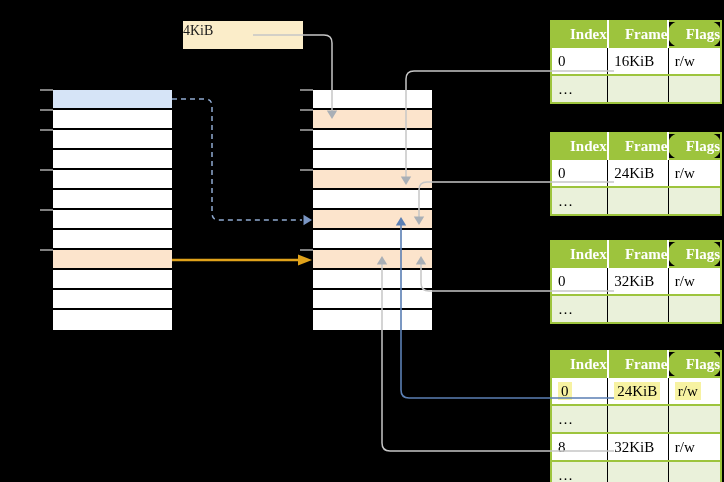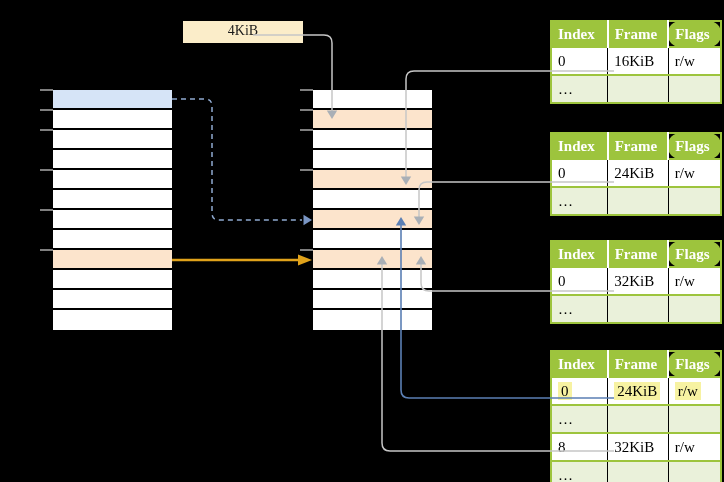--- a/index.html
+++ b/index.html
@@ -2,40 +2,40 @@
 <html><head>
 <meta charset="utf-8">
 <style>
   html,body{margin:0;padding:0;background:#000;}
   .stage{
     position:relative;width:724px;height:482px;background:#000;overflow:hidden;
     font-family:"Liberation Serif","DejaVu Serif",serif;
   }
   
   .label-4kib{
-    position:absolute;left:183px;top:21px;width:120px;height:22px;
-    background:#FBEDC9;color:#1a1a1a;font-size:14px;line-height:19px;text-align:center;
+    position:absolute;left:183px;top:21px;width:120px;height:28px;
+    background:#FBEDC9;color:#1a1a1a;font-size:14px;line-height:19px;
   }
   
   .memcol{position:absolute;top:90px;width:119px;height:240px;}
   .memcol.left{left:53px;}
   .memcol.mid{left:313px;}
   .memrow{height:18px;border-bottom:2px solid #000;background:#fff;}
   .memrow:last-child{height:20px;border-bottom:none;}
   .memrow.blue{background:#D6E4F7;}
   .memrow.orange{background:#FCE4CC;}
   
   .tick{position:absolute;width:13px;height:2px;background:#7F7F7F;}
   
   table.ptable{
     position:absolute;left:550px;width:172px;border-collapse:collapse;
     border:2px solid #9DC43D;table-layout:fixed;
   }
   table.ptable th{
-    background:#9DC43D;color:#fff;font-weight:bold;font-size:15px;text-align:left;
+    background:#9DC43D;color:#fff;font-weight:bold;font-size:15px;text-align:right;
     padding:0 0 0 6px;height:24px;border-right:2px solid #fff;
   }
   table.ptable th:last-child{border-right:none;border-radius:12px;}
   table.ptable td{
     font-size:15px;color:#000;background:#fff;padding:0 0 0 6px;height:26px;
     border-top:2px solid #9DC43D;border-right:1px solid #000;overflow:hidden;
   }
   table.ptable td:last-child{border-right:none;}
   table.ptable tr.alt td{background:#EAF1DA;}
   .hl{background:#F7F2A2;padding:1px 3px;}

